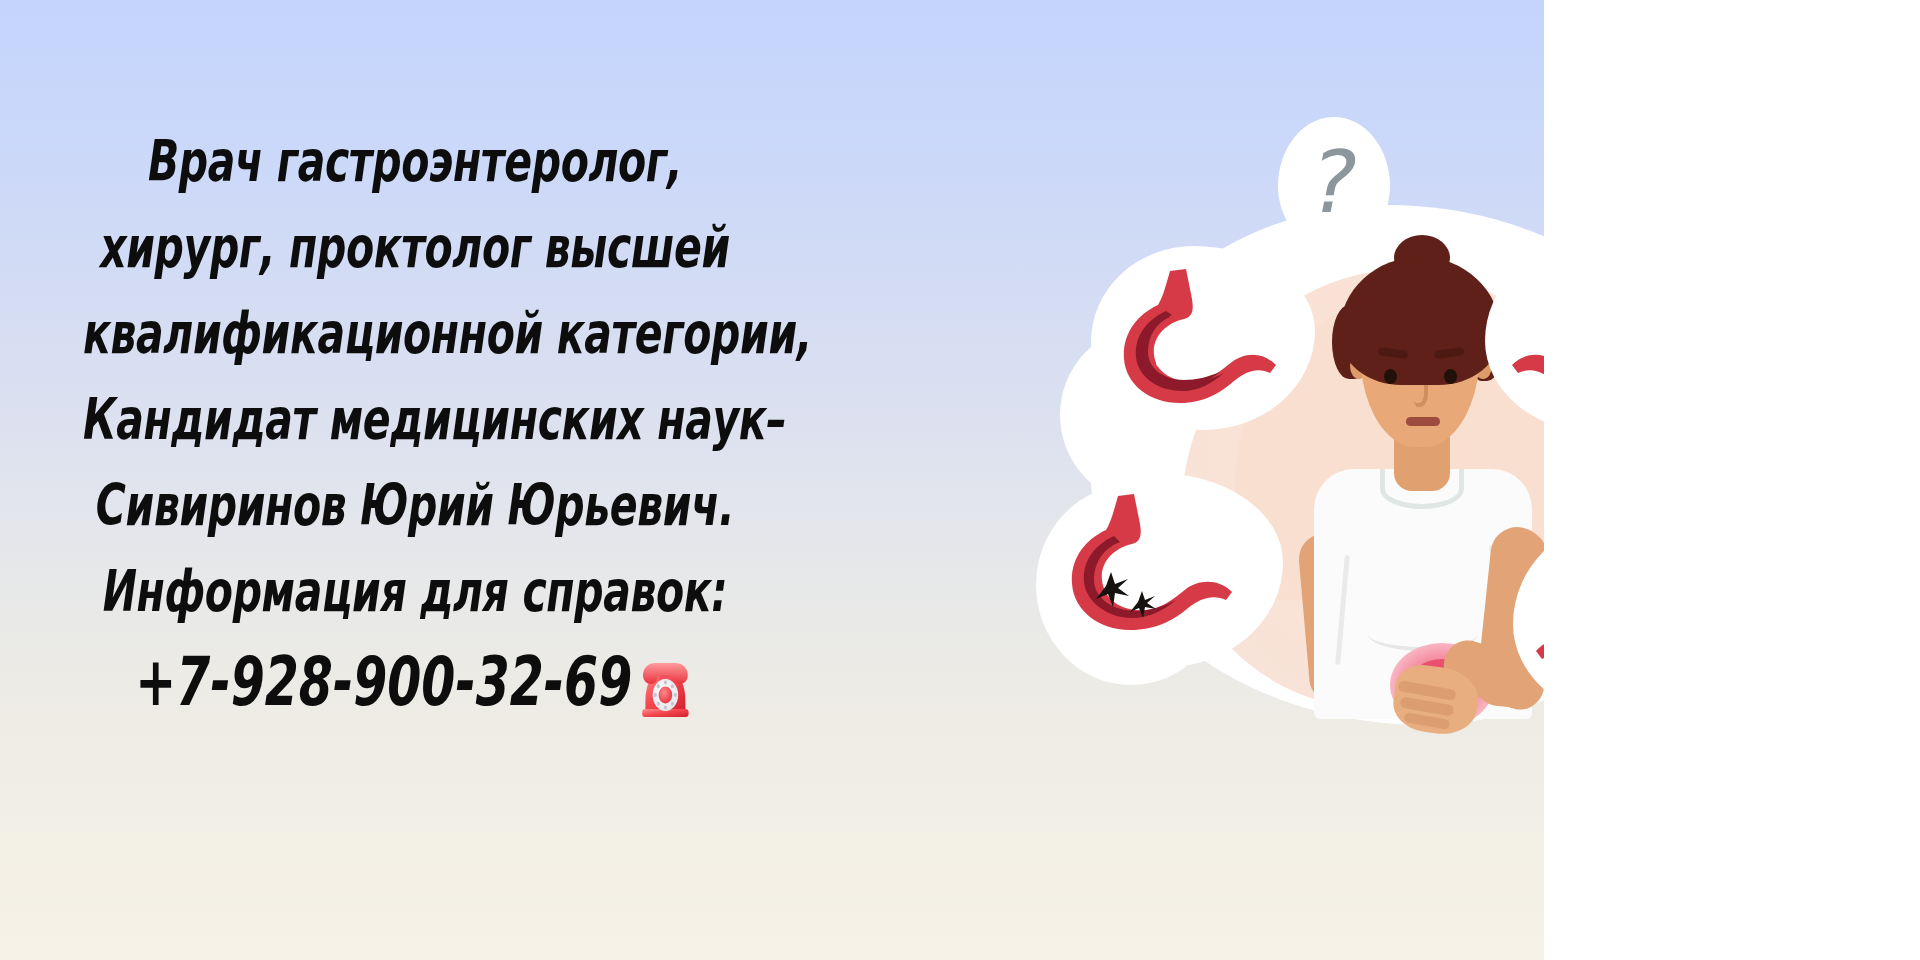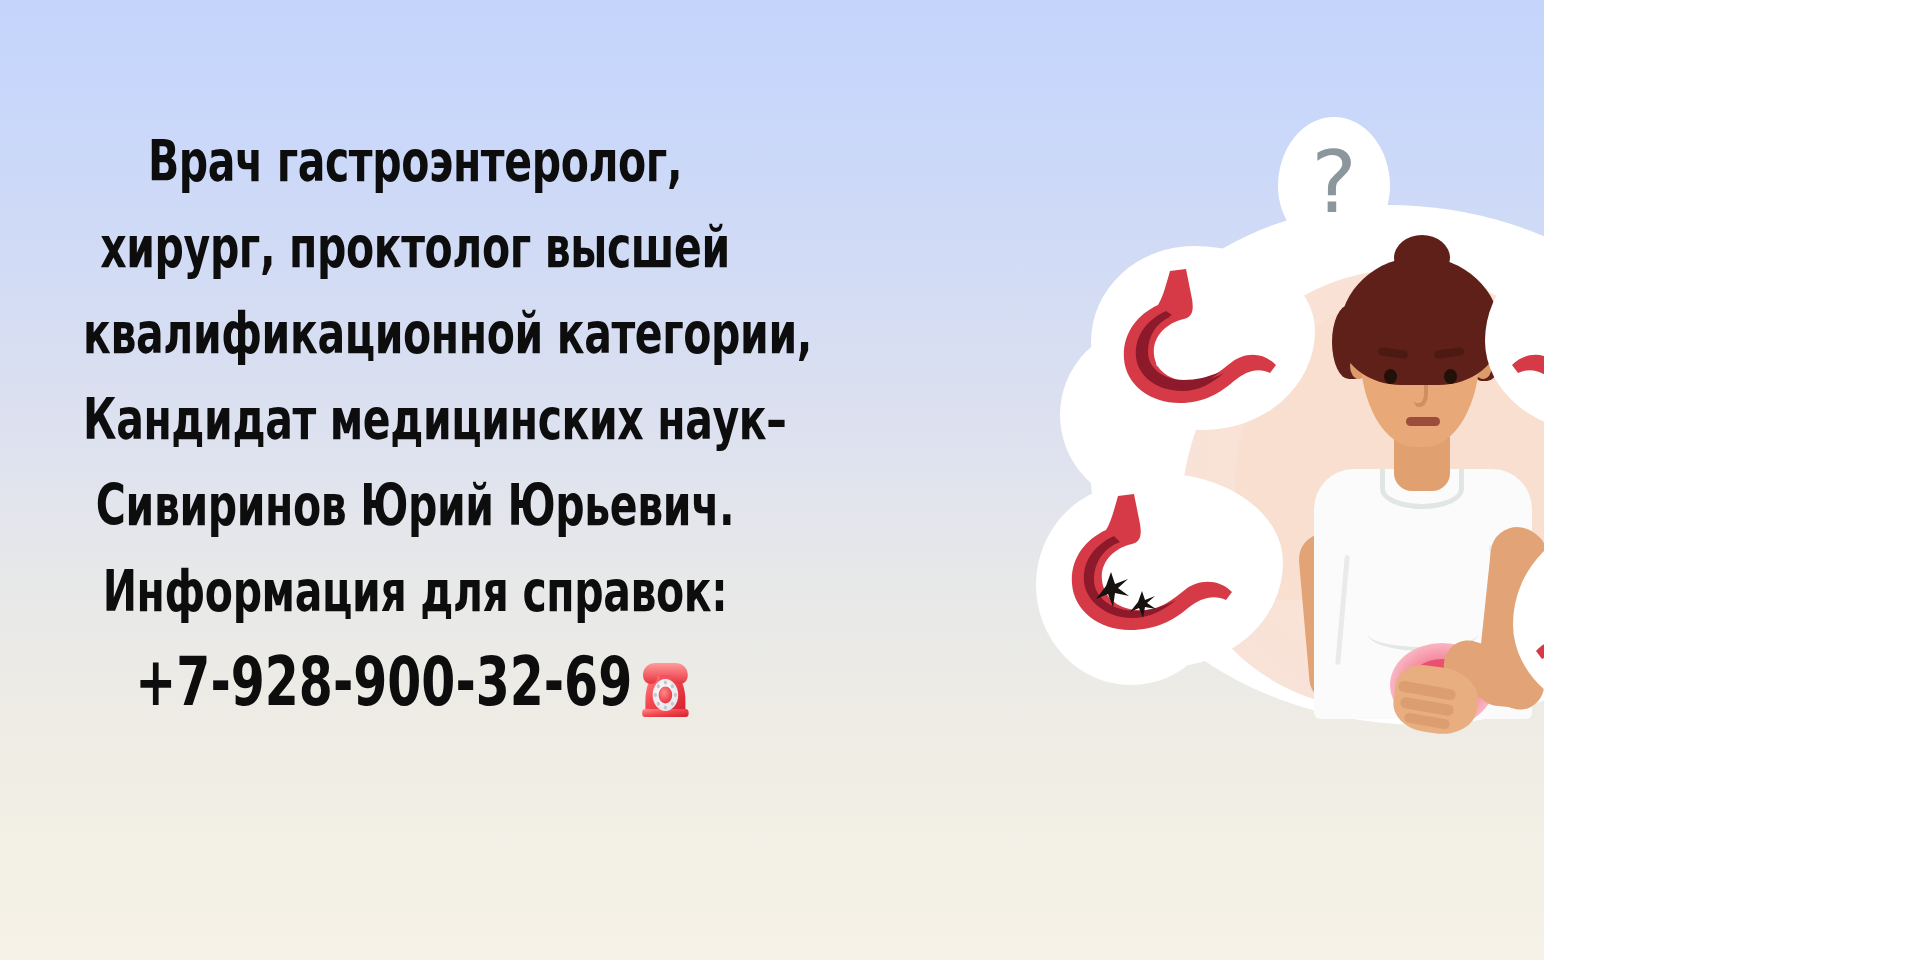--- a/index.html
+++ b/index.html
@@ -15,20 +15,21 @@
     background:linear-gradient(180deg,
         #c4d4fb 0%,
         #c9d7fa 12%,
         #d3dcf4 30%,
         #dee2ef 46%,
         #e7e8e9 60%,
         #eeece4 76%,
         #f3f0e6 88%,
         #f5f1e6 100%);
     overflow:hidden;
+    font-style:italic;
   }
 
   
   .text-block{
     position:absolute;
     left:0; top:118px;
     width:830px;
     text-align:center;
     color:#0c0c0c;
   }

